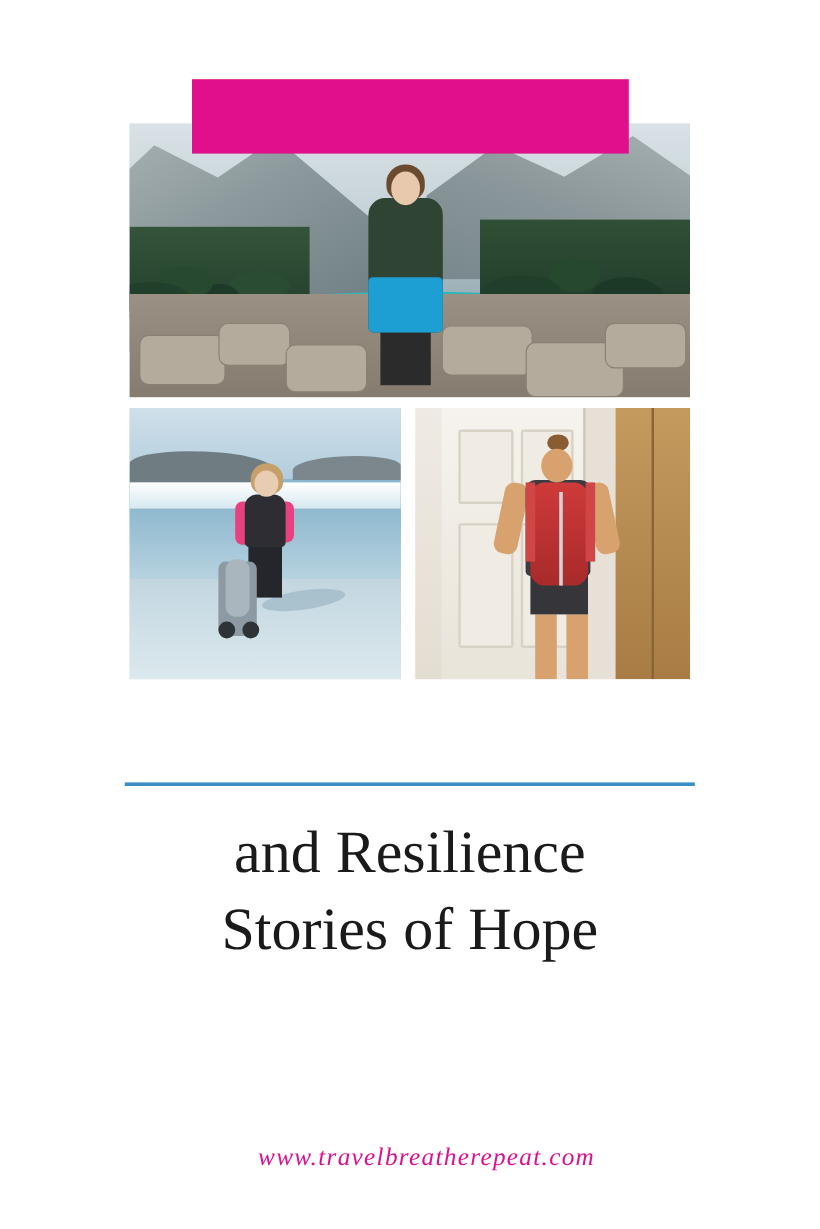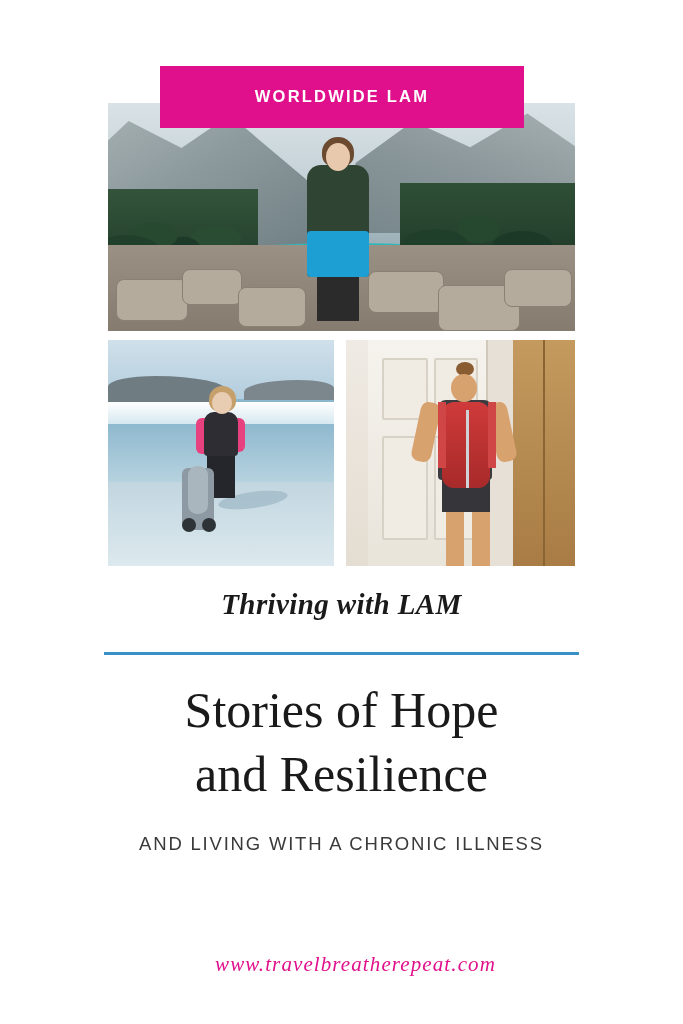--- a/index.html
+++ b/index.html
@@ -312,31 +312,28 @@
       <div class="br-pack"></div>
       <div class="br-pack-strap" style="left:92px;"></div>
       <div class="br-pack-strap" style="left:142px;"></div>
       <div class="br-tube"></div>
       <div class="br-person-bun"></div>
       <div class="br-person-head"></div>
     </div>
   </div>
 
   <div class="banner">
-    <div class="banner-line">Worldwide LAM</div>
   </div>
 
-  <div class="script-title">Thriving with LAM</div>
 
   <div class="divider"></div>
 
   <div class="headline">
+    <div>and Resilience</div>
     <div>Stories of Hope</div>
-    <div>and Resilience</div>
   </div>
 
   <div class="subtitle">
-    <div>and living with a chronic illness</div>
   </div>
 
   <div class="url">www.travelbreatherepeat.com</div>
 
 </div>
 
 </body></html>

